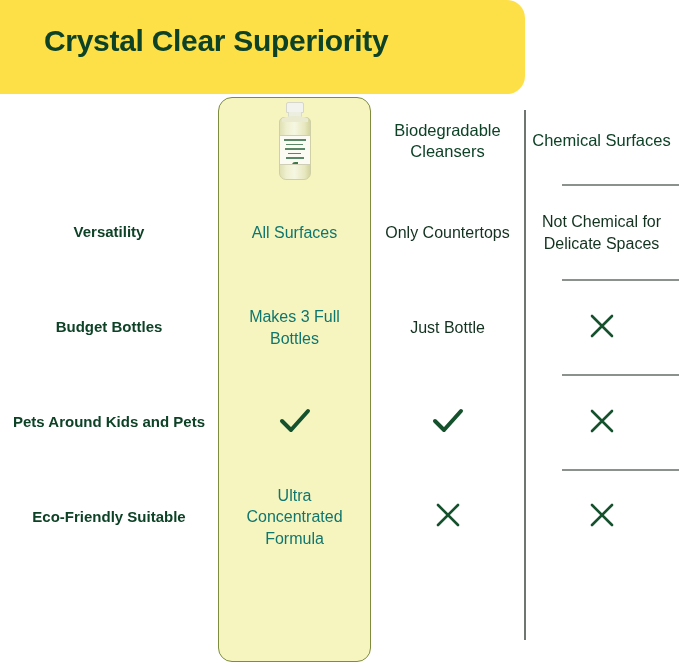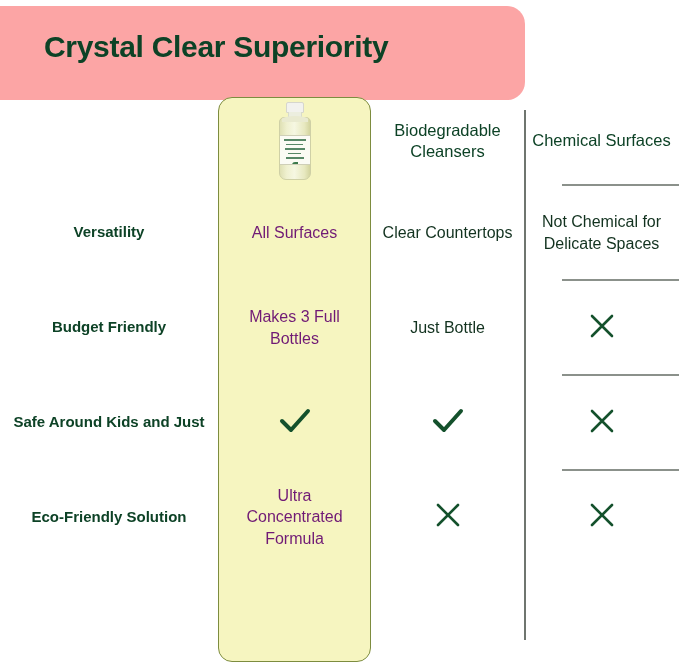--- a/index.html
+++ b/index.html
@@ -13,24 +13,24 @@
     font-family: "Liberation Sans", sans-serif;
     position: relative;
     overflow: hidden;
     color: #0f4c2a;
   }
 
   
   #title-banner {
     position: absolute;
     left: 0;
-    top: 6px;
+    top: 0;
     width: 525px;
     height: 94px;
-    background: #fca5a5;
+    background: #fde047;
     border-top-right-radius: 18px;
     border-bottom-right-radius: 18px;
   }
   #page-title {
     position: absolute;
     left: 44px;
     top: 24px;
     font-size: 30px;
     font-weight: bold;
     letter-spacing: -0.3px;
@@ -110,21 +110,21 @@
     padding: 0 4px;
   }
   .cell-text {
     font-size: 16px;
     font-weight: normal;
     line-height: 1.35;
     color: #12321f;
     padding: 0 10px;
   }
   .cell-text.product {
-    color: #701a75;
+    color: #0f766e;
   }
 
   
   .mark {
     display: inline-block;
     line-height: 0;
   }
   .mark svg { display: block; }
 
   
@@ -253,52 +253,52 @@
     </tr>
 
     <tr class="row-body">
       <td>
         <div class="feature-label">Versatility</div>
       </td>
       <td>
         <div class="cell-text product">All Surfaces</div>
       </td>
       <td>
-        <div class="cell-text">Clear Countertops</div>
+        <div class="cell-text">Only Countertops</div>
       </td>
       <td>
         <div class="cell-text">Not Chemical for Delicate Spaces</div>
         <div class="hrule" style="top:94px;"></div>
       </td>
     </tr>
 
     <tr class="row-body">
       <td>
-        <div class="feature-label">Budget Friendly</div>
+        <div class="feature-label">Budget Bottles</div>
       </td>
       <td>
         <div class="cell-text product">Makes 3 Full Bottles</div>
       </td>
       <td>
         <div class="cell-text">Just Bottle</div>
       </td>
       <td>
         <span class="mark">
           <svg width="32" height="32" viewBox="0 0 32 32">
               <path d="M6 6 L26 26 M26 6 L6 26" stroke="#14512c" stroke-width="2.6" stroke-linecap="round" fill="none"></path>
             </svg>
         </span>
         <div class="hrule" style="top:94px;"></div>
       </td>
     </tr>
 
 
     <tr class="row-body">
       <td>
-        <div class="feature-label">Safe Around Kids and Just</div>
+        <div class="feature-label">Pets Around Kids and Pets</div>
       </td>
       <td>
         <span class="mark">
           <svg width="38" height="34" viewBox="0 0 38 34">
               <path d="M6 17 L15 26 L32 7" stroke="#14512c" stroke-width="4" stroke-linecap="round" stroke-linejoin="round" fill="none"></path>
             </svg>
         </span>
       </td>
       <td>
         <span class="mark">
@@ -312,21 +312,21 @@
           <svg width="32" height="32" viewBox="0 0 32 32">
               <path d="M6 6 L26 26 M26 6 L6 26" stroke="#14512c" stroke-width="2.6" stroke-linecap="round" fill="none"></path>
             </svg>
         </span>
         <div class="hrule" style="top:94px;"></div>
       </td>
     </tr>
 
     <tr class="row-body row-last">
       <td>
-        <div class="feature-label">Eco-Friendly Solution</div>
+        <div class="feature-label">Eco-Friendly Suitable</div>
       </td>
       <td>
         <div class="cell-text product">Ultra Concentrated Formula</div>
       </td>
       <td>
         <span class="mark">
           <svg width="32" height="32" viewBox="0 0 32 32">
               <path d="M6 6 L26 26 M26 6 L6 26" stroke="#14512c" stroke-width="2.6" stroke-linecap="round" fill="none"></path>
             </svg>
         </span>

